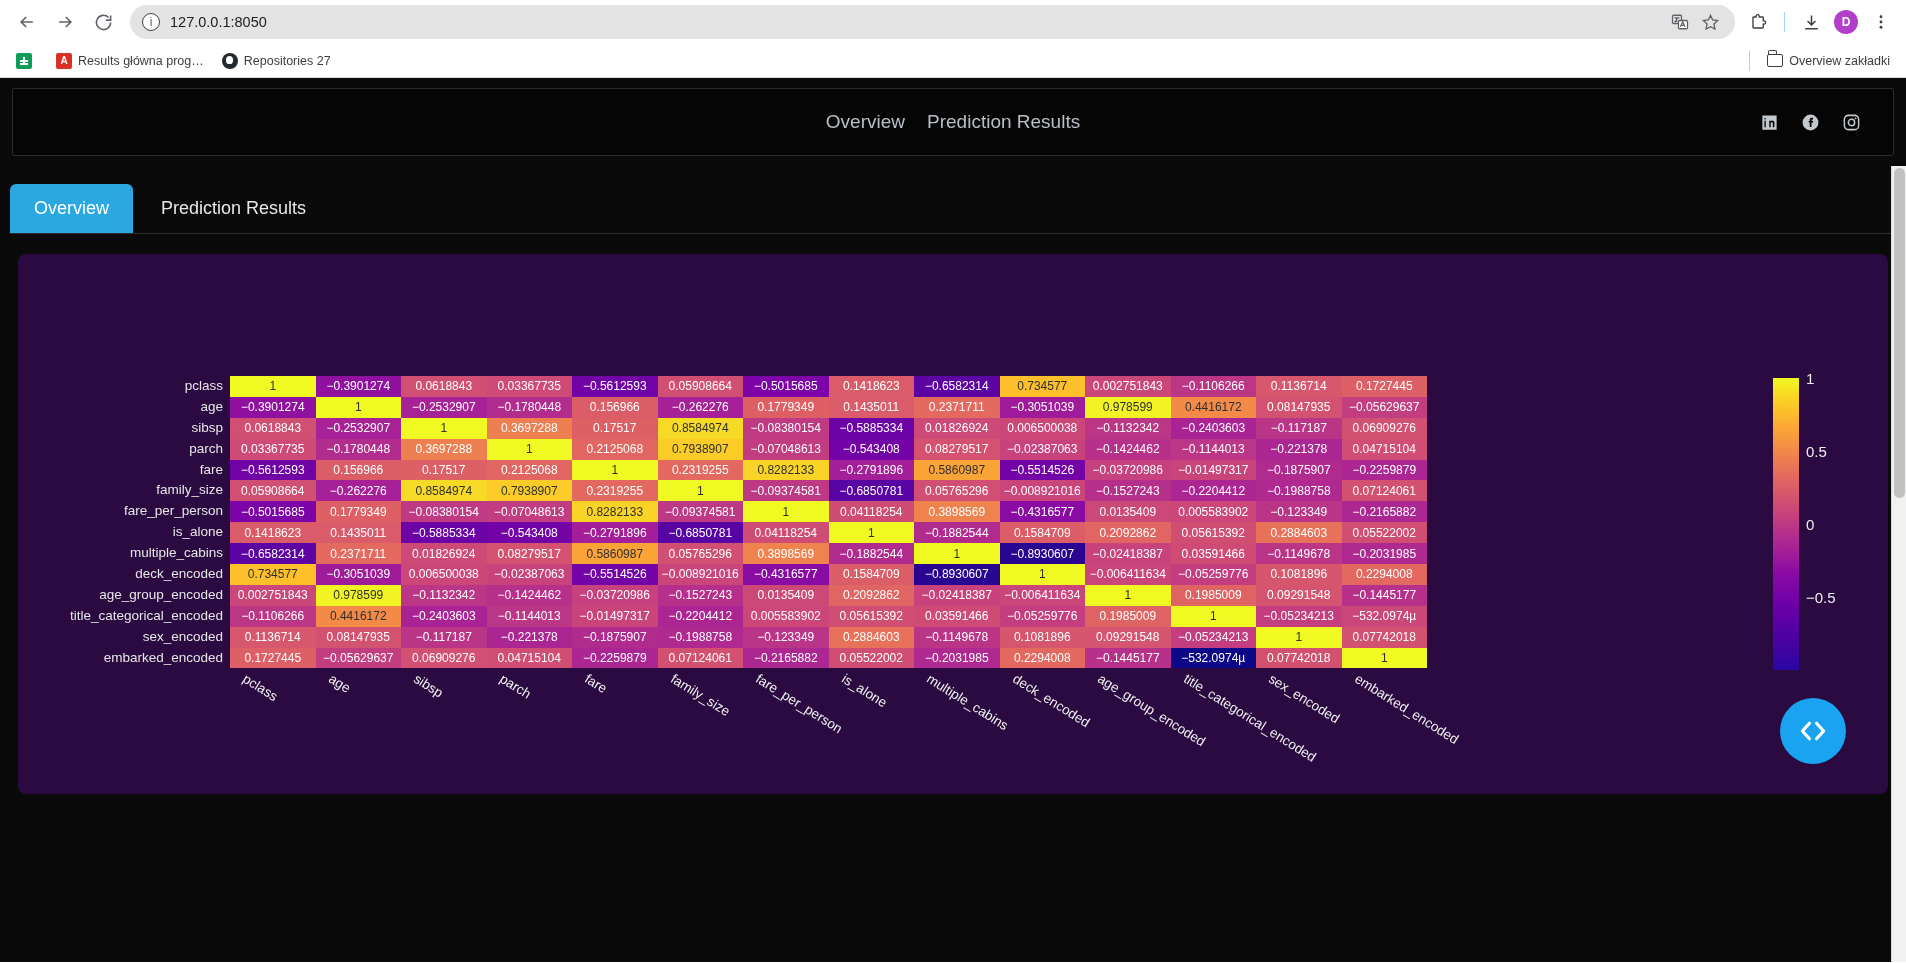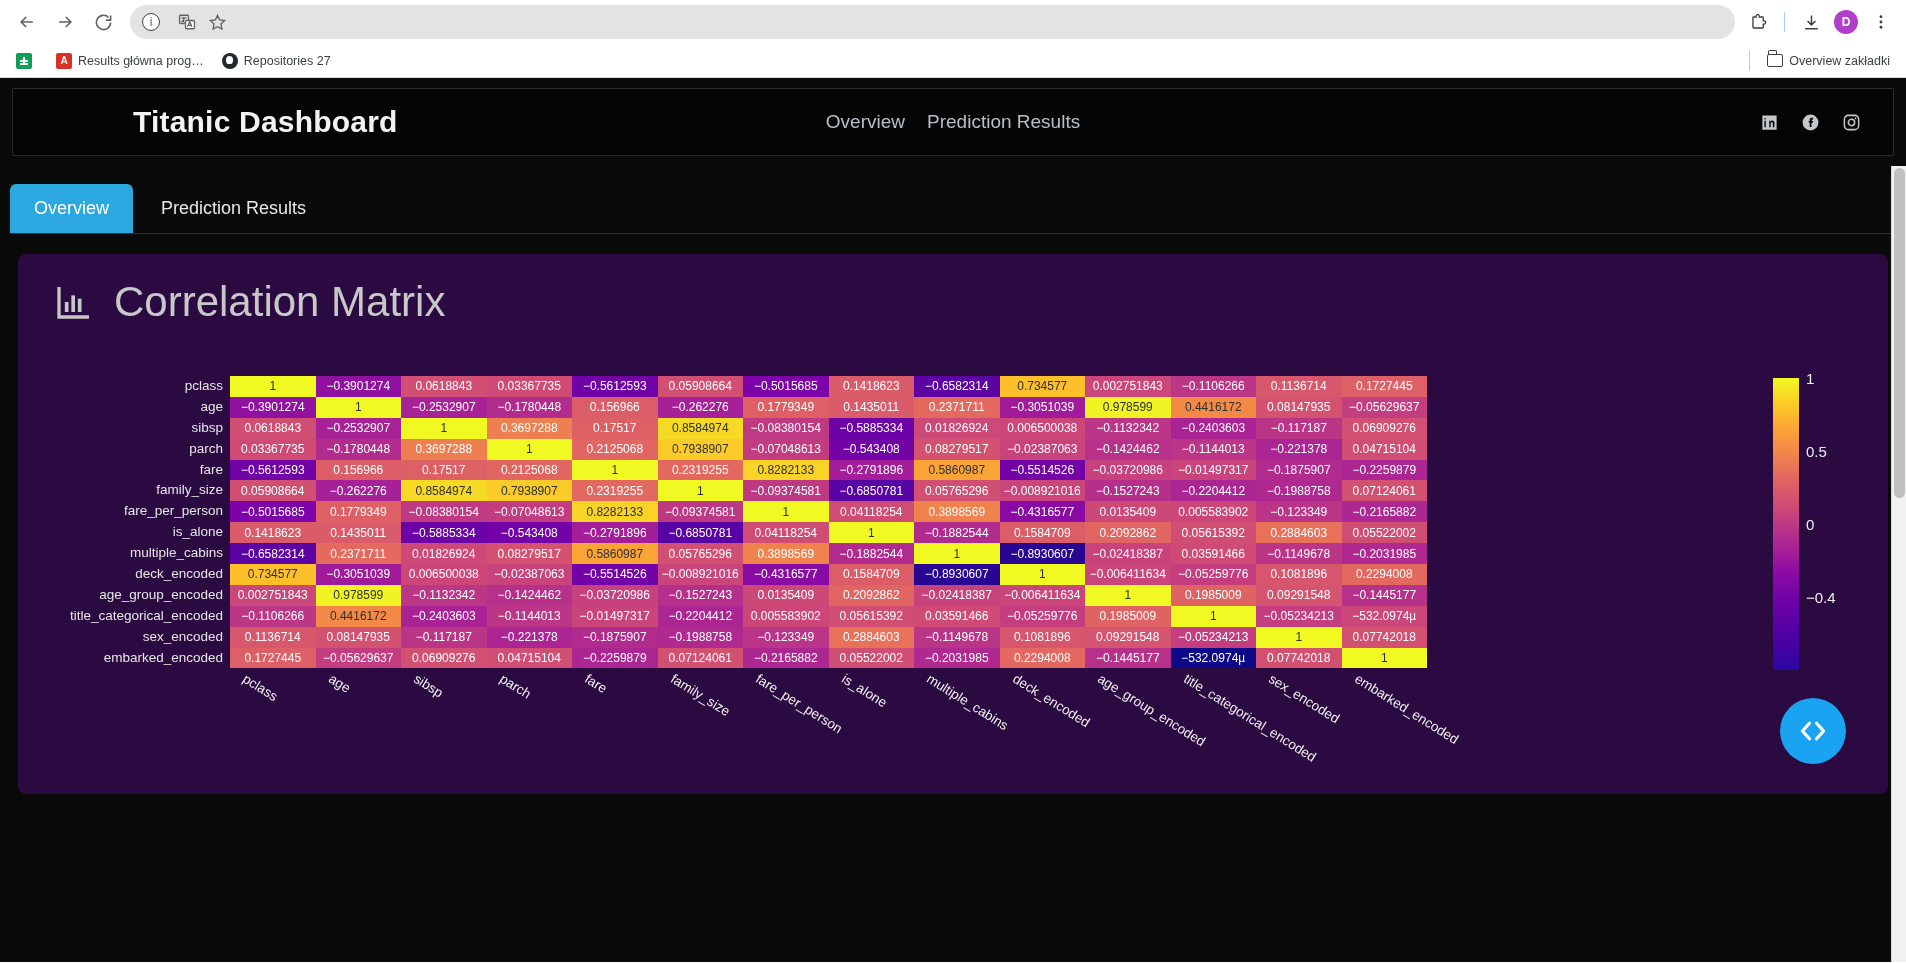--- a/index.html
+++ b/index.html
@@ -358,20 +358,21 @@
         </svg>
     </div>
     <div class="nav-btn">
       <svg width="19" height="19" viewBox="0 0 24 24" fill="none" stroke="currentColor" stroke-width="2">
           <path d="M21 12a9 9 0 1 1-2.6-6.4"></path>
           <path d="M21 3v6h-6"></path>
         </svg>
     </div>
     <div class="omnibox">
       <div class="omnibox-info">i</div>
+      <div class="omnibox-url">127.0.0.1:8050</div>
       <div class="omnibox-icon">
         <svg width="18" height="18" viewBox="0 0 24 24" fill="none" stroke="currentColor" stroke-width="1.7">
           <rect x="2" y="3" width="12" height="11" rx="1.5"></rect>
             <path d="M4.6 6.6h6.6M7.9 6.6v.6c0 2.2-1.3 4-3.3 4.6M8.4 11.6c-1-.4-2-1.3-2.4-2.3"></path>
           <rect x="10" y="10" width="12" height="11" rx="1.5" fill="#fff"></rect>
             <path d="M12.6 18.4l3-6.6 3 6.6M13.6 16.6h4"></path>
         </svg>
       </div>
       <div class="omnibox-icon">
         <svg width="19" height="19" viewBox="0 0 24 24" fill="none" stroke="currentColor" stroke-width="1.7">
@@ -418,21 +419,20 @@
     <div class="bm">
       <span class="bm-folder"></span>
       <span>Overview zakładki</span>
     </div>
   </div>
 </div>
 
 <div class="app">
 
   <div class="navbar">
-    <div class="brand">Titanic Dashboard</div>
     <div class="nav-links">
       <a class="nav-link">Overview</a>
       <a class="nav-link">Prediction Results</a>
     </div>
     <div class="nav-social">
       <span>
         <svg width="19" height="19" viewBox="0 0 24 24" fill="currentColor">
             <path d="M3 3h18v18H3zM7.3 9.8H5.6v8.2h1.7zM6.4 6.2a1 1 0 1 0 0 2.1 1 1 0 0 0 0-2.1zM18.4 13.2c0-2.3-1.2-3.6-3-3.6-1 0-1.7.5-2 1.1V9.8H11.7c0 .6 0 8.2 0 8.2h1.8v-4.6c0-.2 0-.5.1-.7.2-.5.6-1 1.3-1 .9 0 1.3.7 1.3 1.8V18h1.8z"></path>
           </svg>
       </span>
@@ -450,29 +450,20 @@
       </span>
     </div>
   </div>
 
   <div class="tabs">
     <div class="tab active">Overview</div>
     <div class="tab">Prediction Results</div>
   </div>
 
   <div class="card">
-    <div class="card-title">
-      <svg class="chart-ico" viewBox="0 0 24 24" fill="none" stroke="currentColor" stroke-width="2">
-        <path d="M3 3v18h18"></path>
-          <rect x="6.5" y="12" width="2.2" height="6" fill="currentColor" stroke="none"></rect>
-        <rect x="10.4" y="8" width="2.2" height="10" fill="currentColor" stroke="none"></rect>
-        <rect x="14.3" y="10" width="2.2" height="8" fill="currentColor" stroke="none"></rect>
-      </svg>
-      <span>Correlation Matrix</span>
-    </div>
 
     <div class="plot">
       <div class="heat-wrap">
         <div class="ylabels">
             <div class="ylabel">pclass</div>
             <div class="ylabel">age</div>
             <div class="ylabel">sibsp</div>
             <div class="ylabel">parch</div>
             <div class="ylabel">fare</div>
             <div class="ylabel">family_size</div>
@@ -698,21 +689,21 @@
           <div class="xlabel" style="left: 873px;">age_group_encoded</div>
           <div class="xlabel" style="left: 958.5px;">title_categorical_encoded</div>
           <div class="xlabel" style="left: 1044px;">sex_encoded</div>
           <div class="xlabel" style="left: 1129.5px;">embarked_encoded</div>
         </div>
       <div class="cbar"></div>
       <div class="cbar-ticks">
           <div class="cbar-tick" style="top: 0px;">1</div>
           <div class="cbar-tick" style="top: 73px;">0.5</div>
           <div class="cbar-tick" style="top: 146px;">0</div>
-          <div class="cbar-tick" style="top: 219px;">−0.4</div>
+          <div class="cbar-tick" style="top: 219px;">−0.5</div>
         </div>
     </div>
 
     <div class="fab">
       <svg width="34" height="34" viewBox="0 0 24 24" fill="none" stroke="currentColor" stroke-width="2.2" stroke-linecap="round" stroke-linejoin="round">
           <path d="M9.5 6.5L4.5 12l5 5.5M14.5 6.5l5 5.5-5 5.5"></path>
         </svg>
     </div>
   </div>
 

